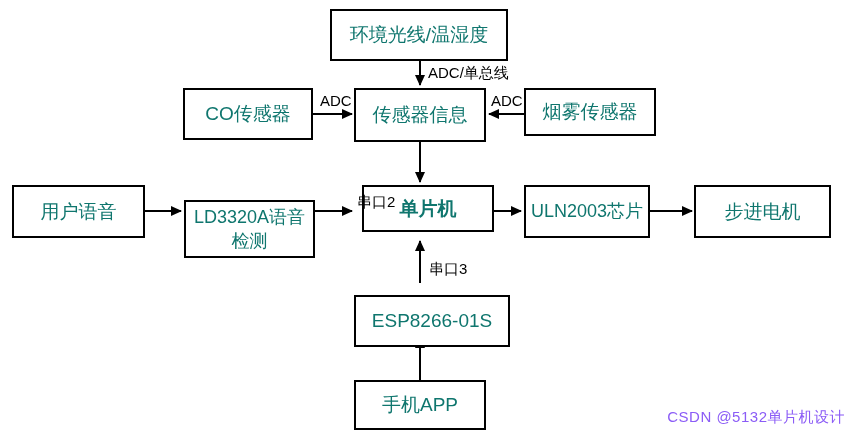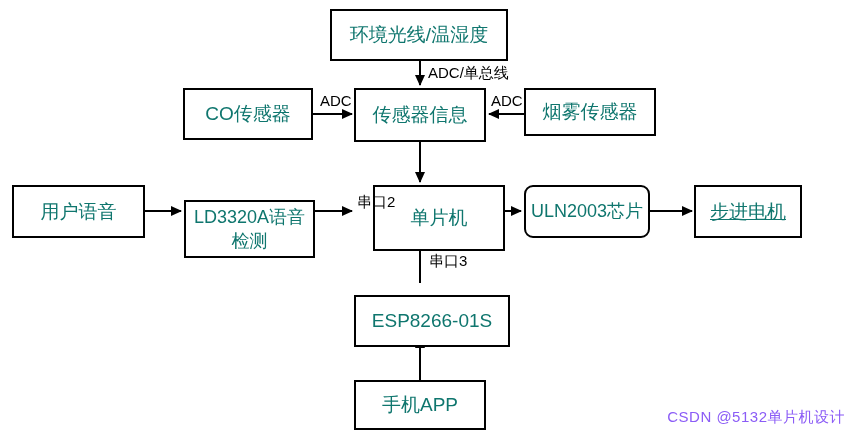--- a/index.html
+++ b/index.html
@@ -74,35 +74,35 @@
   <div class="box" style="left:183px; top:88px; width:130px; height:52px;">CO传感器</div>
 
   <div class="box" style="left:354px; top:88px; width:132px; height:54px;font-family:Liberation Serif, serif;">传感器信息</div>
 
   <div class="box" style="left:524px; top:88px; width:132px; height:48px;">烟雾传感器</div>
 
   <div class="box" style="left:12px; top:185px; width:133px; height:53px;">用户语音</div>
 
   <div class="box" style="left:184px; top:200px; width:131px; height:58px; font-size:18px;">LD3320A语音检测</div>
 
-  <div class="box" style="left:373px; top:185px; width:132px; height:66px;">单片机</div>
+  <div class="box" style="left:362px; top:185px; width:132px; height:47px;font-weight:bold;">单片机</div>
 
-  <div class="box" style="left:524px; top:185px; width:126px; height:53px; font-size:18px;border-radius:9px;">ULN2003芯片</div>
+  <div class="box" style="left:524px; top:185px; width:126px; height:53px; font-size:18px;">ULN2003芯片</div>
 
-  <div class="box" style="left:694px; top:185px; width:108px; height:53px;text-decoration:underline;">步进电机</div>
+  <div class="box" style="left:694px; top:185px; width:137px; height:53px;">步进电机</div>
 
   <div class="box" style="left:354px; top:295px; width:156px; height:52px;">ESP8266-01S</div>
 
   <div class="box" style="left:354px; top:380px; width:132px; height:50px;">手机APP</div>
 
   <span class="edge-label" style="left:428px; top:64px;">ADC/单总线</span>
 
   <span class="edge-label" style="left:320px; top:92px;">ADC</span>
 
   <span class="edge-label" style="left:491px; top:92px;">ADC</span>
 
   <span class="edge-label" style="left:317px; top:193px;margin-left:40px;">串口2</span>
 
-  <span class="edge-label" style="left:429px; top:252px;">串口3</span>
+  <span class="edge-label" style="left:429px; top:260px;">串口3</span>
 
   <div class="watermark">CSDN @5132单片机设计</div>
 
 </div>
 
 </body></html>

